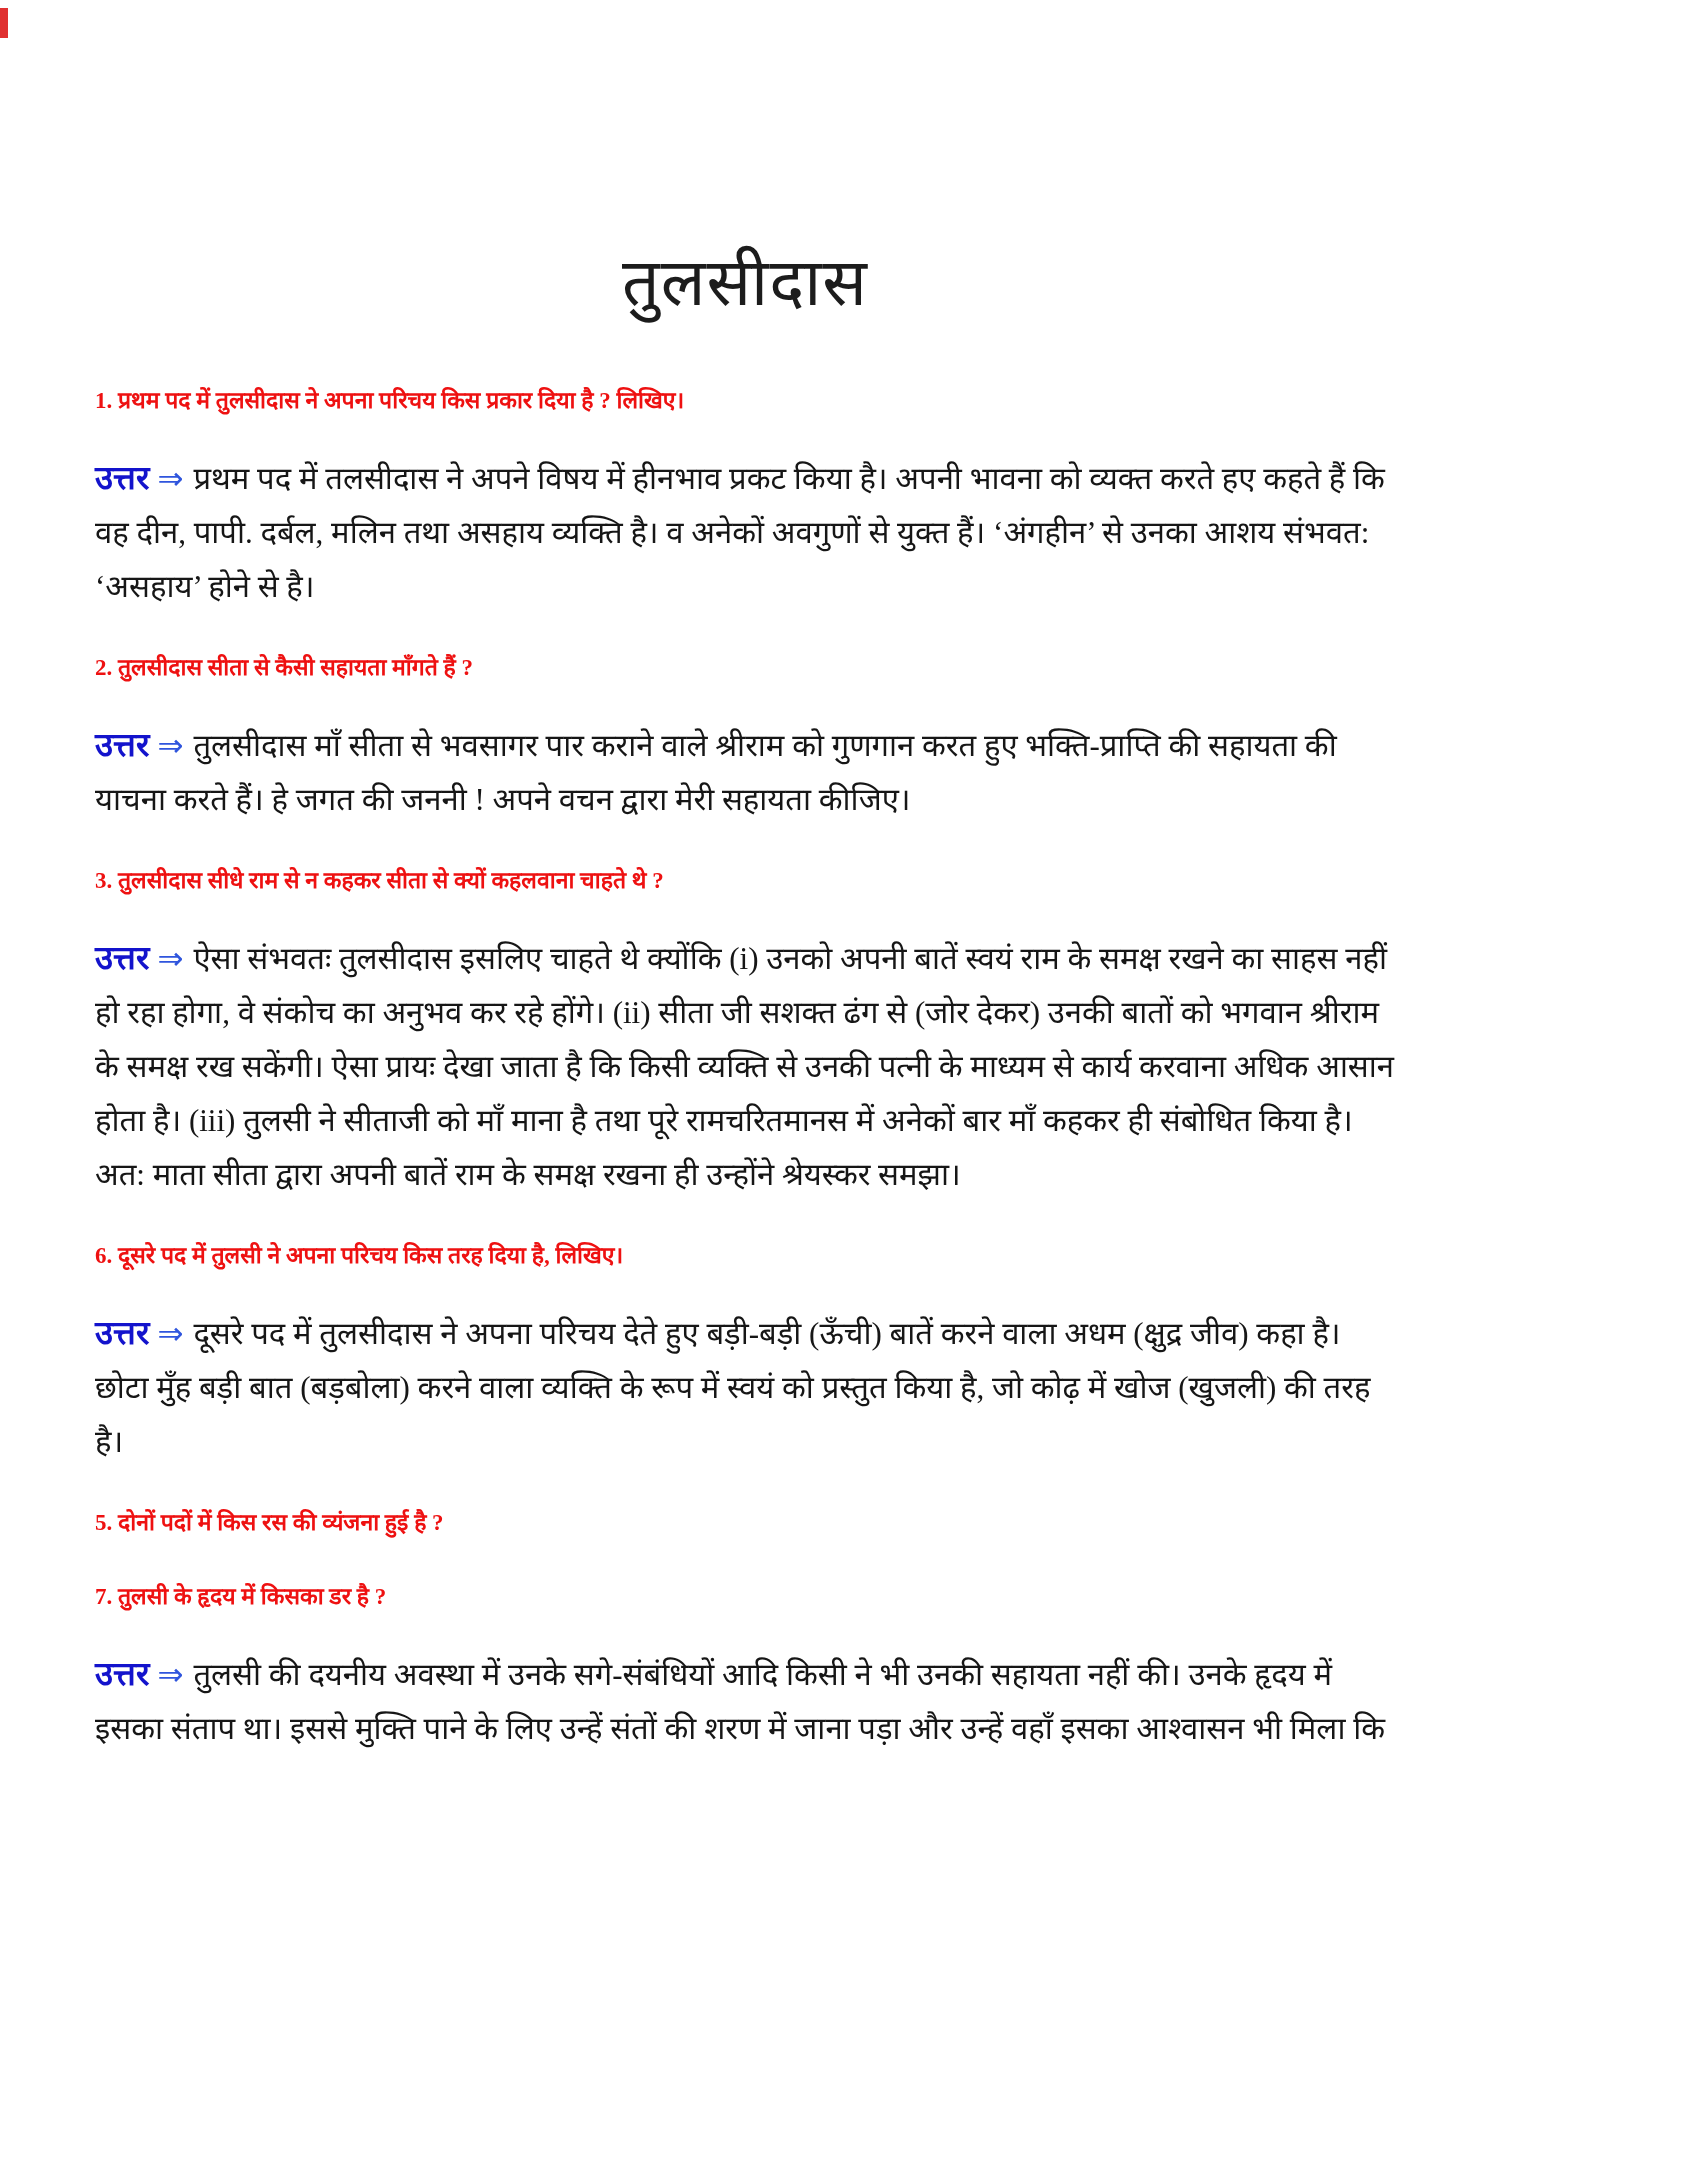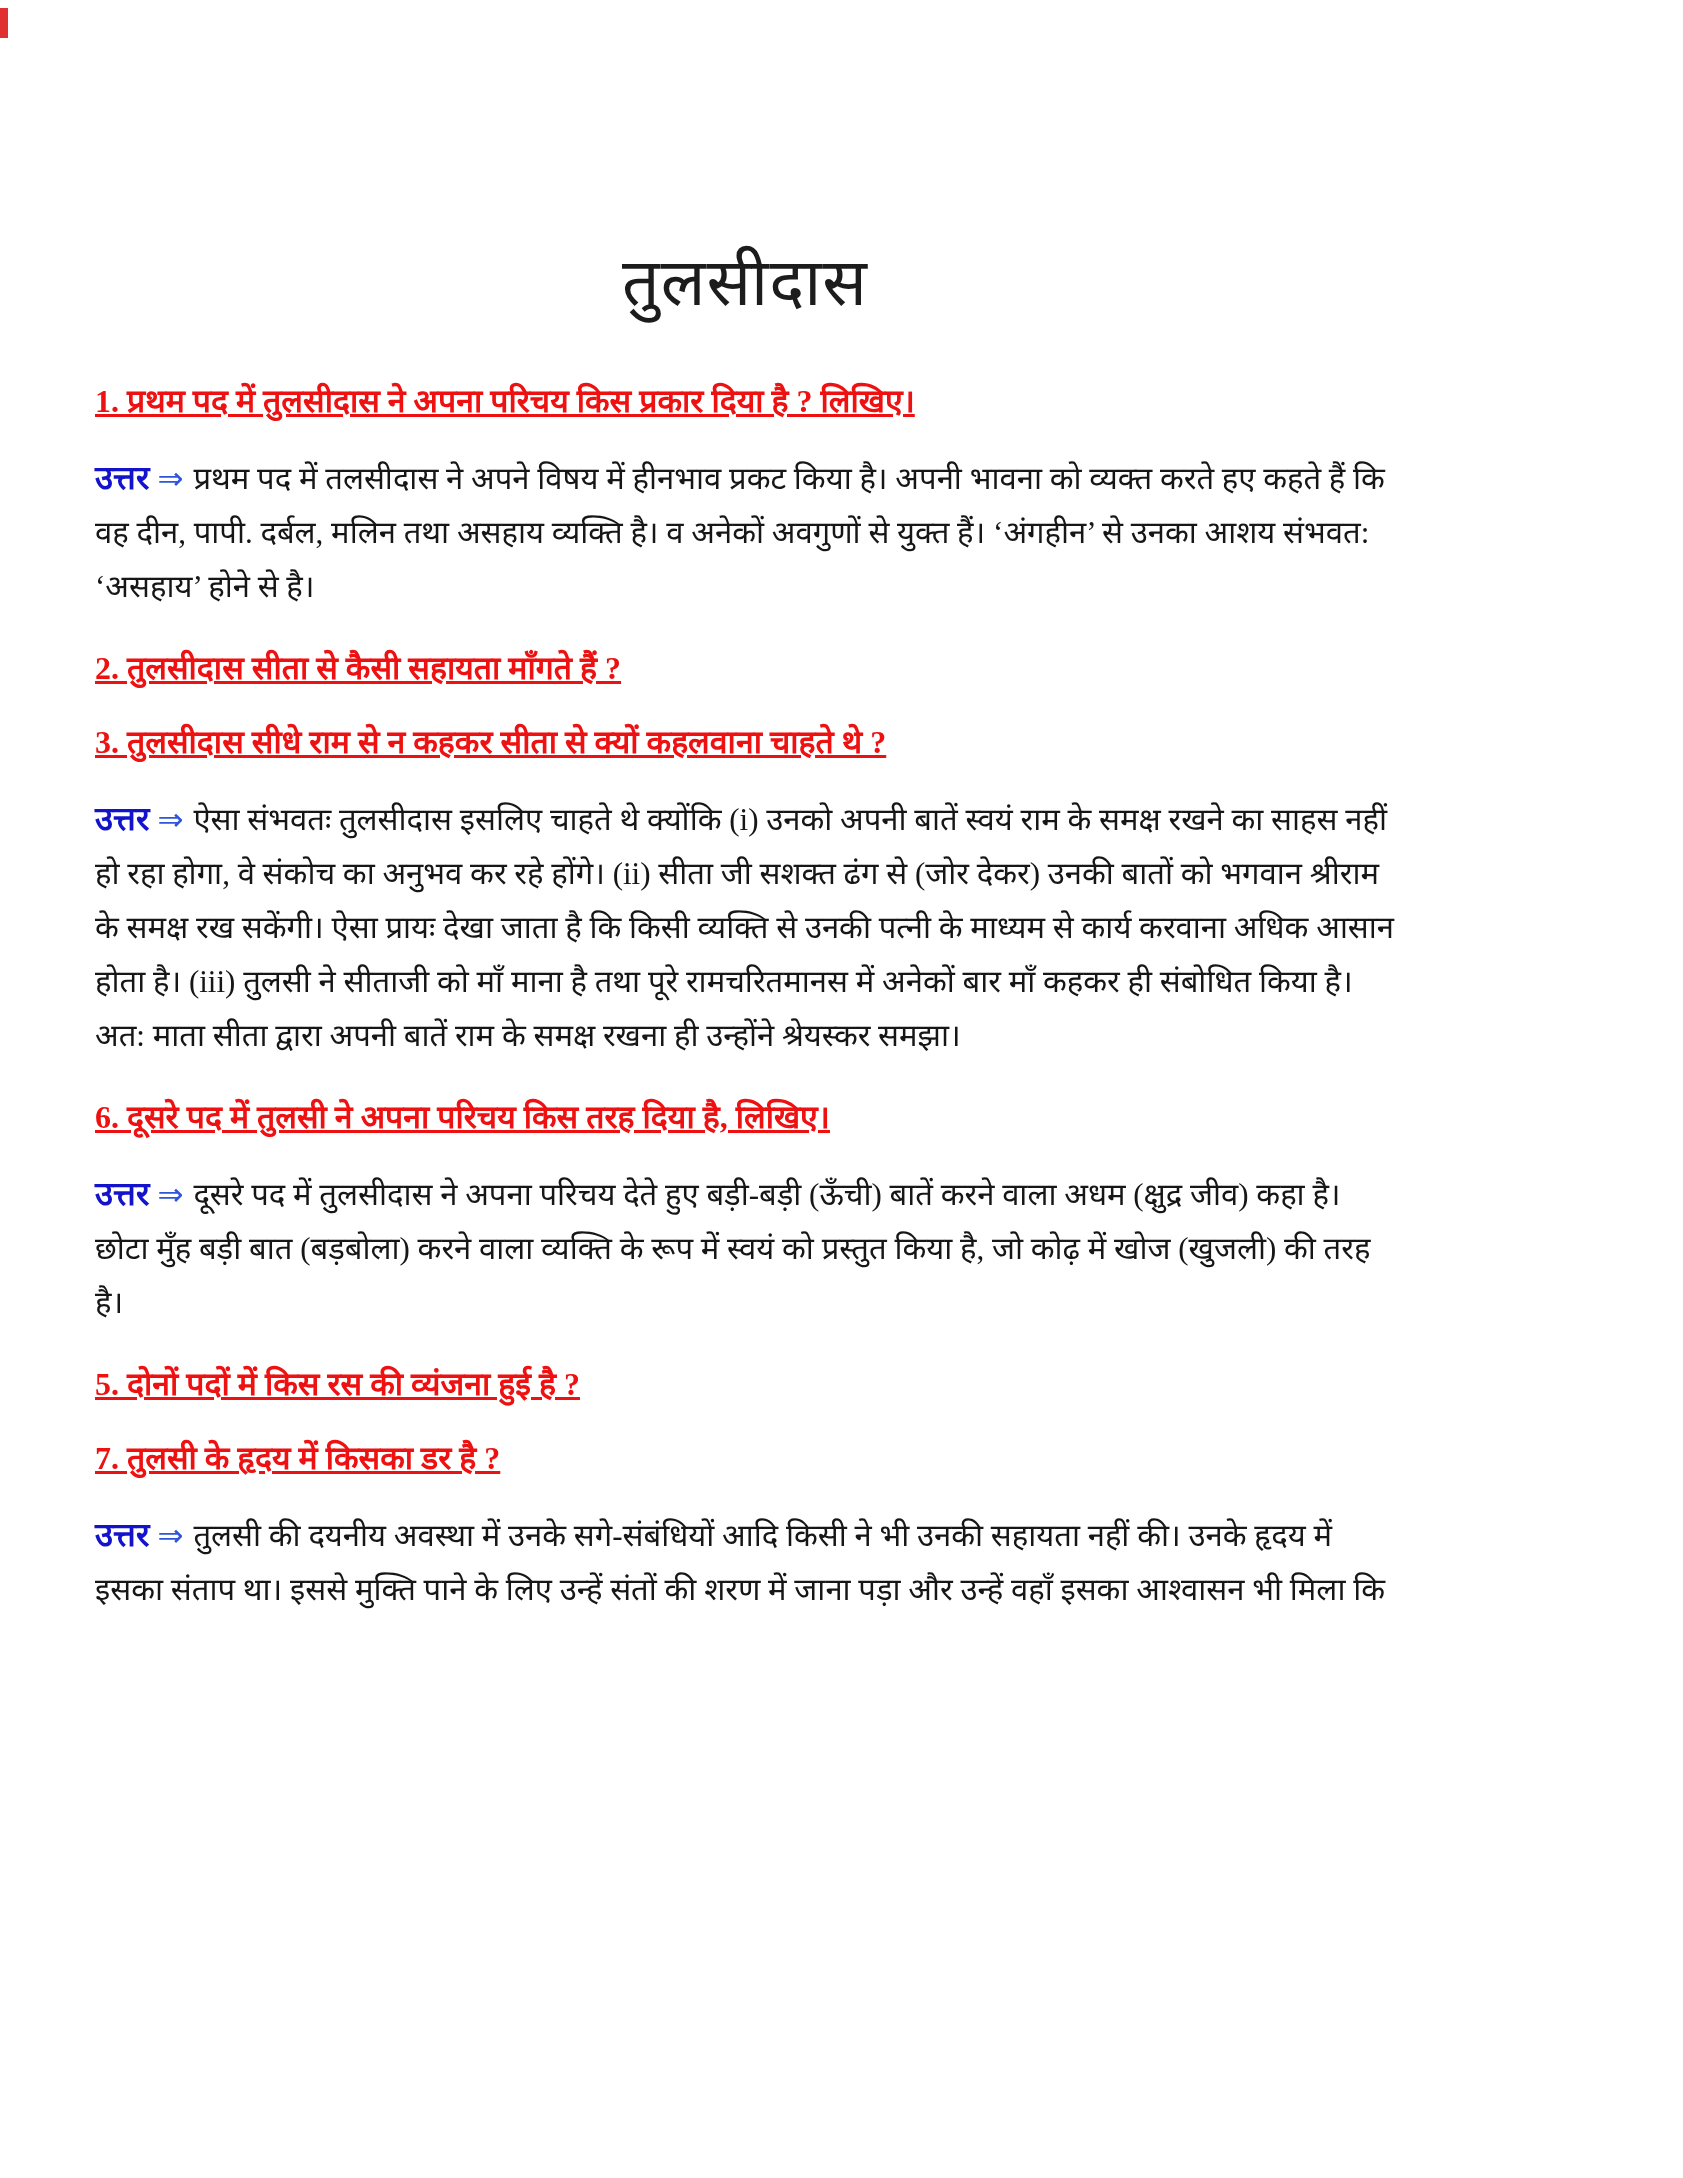--- a/index.html
+++ b/index.html
@@ -33,24 +33,23 @@
     font-size: 66px;
     font-weight: 400;
     letter-spacing: 1px;
     margin: 0 0 57px 0;
     color: #1c1c1c;
   }
   .qa-block { margin: 0; }
   .question {
     color: #ee1111;
     font-weight: 700;
-    font-size: 32px;
+    font-size: 23px;
     line-height: 40px;
     margin: 34px 0 30px 0;
-    text-decoration: underline;
   }
   .answer {
     font-size: 31px;
     line-height: 54px;
     margin: 0 0 34px 0;
     color: #161616;
   }
   .ans-label {
     color: #1313cc;
     font-weight: 700;
@@ -72,20 +71,21 @@
 
   <h1 class="doc-title">तुलसीदास</h1>
 
   <section class="qa-block">
     <h2 class="question">1. प्रथम पद में तुलसीदास ने अपना परिचय किस प्रकार दिया है ? लिखिए।</h2>
     <p class="answer"><strong class="ans-label">उत्तर</strong><span class="arrow">⇒</span><span class="ans-text">प्रथम पद में तलसीदास ने अपने विषय में हीनभाव प्रकट किया है। अपनी भावना को व्यक्त करते हए कहते हैं कि वह दीन, पापी. दर्बल, मलिन तथा असहाय व्यक्ति है। व अनेकों अवगुणों से युक्त हैं। ‘अंगहीन’ से उनका आशय संभवत: ‘असहाय’ होने से है।</span></p>
   </section>
 
   <section class="qa-block">
     <h2 class="question">2. तुलसीदास सीता से कैसी सहायता माँगते हैं ?</h2>
+    <p class="answer"><strong class="ans-label">उत्तर</strong><span class="arrow">⇒</span><span class="ans-text">तुलसीदास माँ सीता से भवसागर पार कराने वाले श्रीराम को गुणगान करत हुए भक्ति-प्राप्ति की सहायता की याचना करते हैं। हे जगत की जननी ! अपने वचन द्वारा मेरी सहायता कीजिए।</span></p>
   </section>
 
   <section class="qa-block">
     <h2 class="question">3. तुलसीदास सीधे राम से न कहकर सीता से क्यों कहलवाना चाहते थे ?</h2>
     <p class="answer"><strong class="ans-label">उत्तर</strong><span class="arrow">⇒</span><span class="ans-text">ऐसा संभवतः तुलसीदास इसलिए चाहते थे क्योंकि (i) उनको अपनी बातें स्वयं राम के समक्ष रखने का साहस नहीं हो रहा होगा, वे संकोच का अनुभव कर रहे होंगे। (ii) सीता जी सशक्त ढंग से (जोर देकर) उनकी बातों को भगवान श्रीराम के समक्ष रख सकेंगी। ऐसा प्रायः देखा जाता है कि किसी व्यक्ति से उनकी पत्नी के माध्यम से कार्य करवाना अधिक आसान होता है। (iii) तुलसी ने सीताजी को माँ माना है तथा पूरे रामचरितमानस में अनेकों बार माँ कहकर ही संबोधित किया है। अत: माता सीता द्वारा अपनी बातें राम के समक्ष रखना ही उन्होंने श्रेयस्कर समझा।</span></p>
   </section>
 
   <section class="qa-block">
     <h2 class="question">6. दूसरे पद में तुलसी ने अपना परिचय किस तरह दिया है, लिखिए।</h2>
     <p class="answer"><strong class="ans-label">उत्तर</strong><span class="arrow">⇒</span><span class="ans-text">दूसरे पद में तुलसीदास ने अपना परिचय देते हुए बड़ी-बड़ी (ऊँची) बातें करने वाला अधम (क्षुद्र जीव) कहा है। छोटा मुँह बड़ी बात (बड़बोला) करने वाला व्यक्ति के रूप में स्वयं को प्रस्तुत किया है, जो कोढ़ में खोज (खुजली) की तरह है।</span></p>

